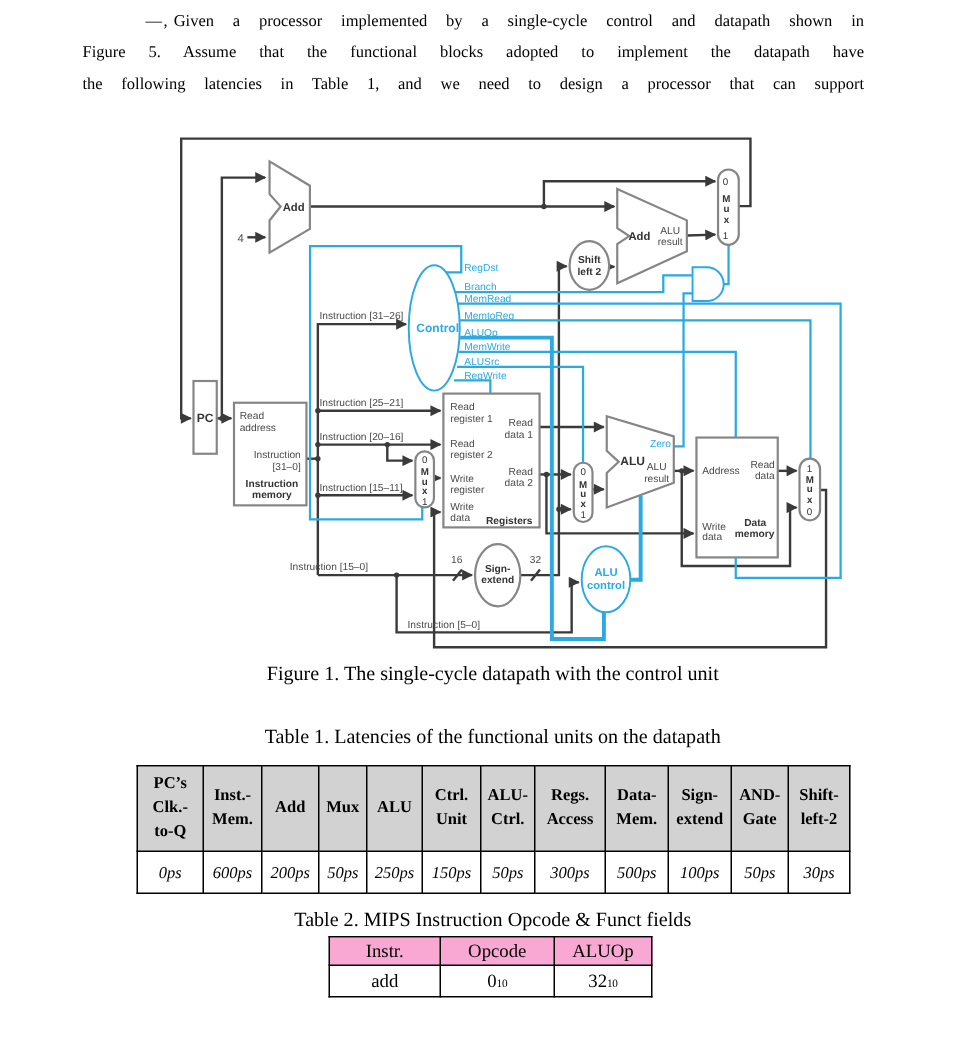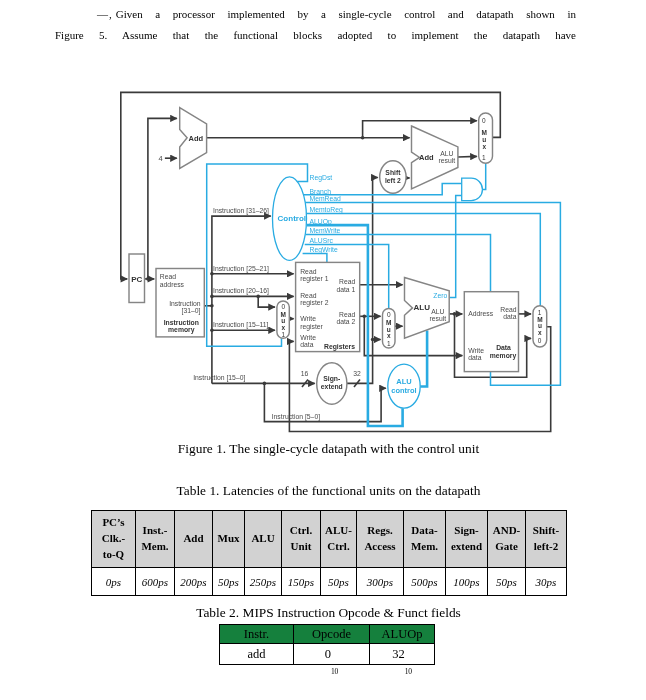--- a/index.html
+++ b/index.html
@@ -7,28 +7,29 @@
 .para{position:absolute;left:55px;top:3.5px;width:521px;font-size:11px;line-height:21.2px;}
 .para .pl{text-align:justify;text-align-last:justify;}
 .para .last{text-align-last:left;}
 .para .ind{display:inline-block;width:42px;}
 .cap{position:absolute;width:646px;left:5.5px;text-align:center;font-size:13.4px;}
 table{border-collapse:collapse;position:absolute;table-layout:fixed;}
 td{border:1px solid #000;text-align:center;vertical-align:middle;padding:0;font-family:"Liberation Serif",serif;}
 .t1 td{font-size:11px;}
 .t1 .hd td{background:#d2d2d2;font-weight:bold;line-height:15.8px;}
 .t2 td{font-size:12.5px;}
-.t2 .hd td{background:#15803d;}
-sub.ten{font-size:7.5px;vertical-align:baseline;position:relative;top:16px;letter-spacing:-0.2px;}
+.t2 .hd td{background:#f9a8d4;}
+sub.ten{font-size:7.5px;vertical-align:baseline;position:relative;top:0;letter-spacing:-0.2px;}
 </style>
 </head>
 <body>
 <div class="para">
 <div class="pl"><span class="ind"></span>—<span style="padding:0 4px 0 1px;">,</span>Given a processor implemented by a single-cycle control and datapath shown in</div>
 <div class="pl">Figure 5. Assume that the functional blocks adopted to implement the datapath have</div>
+<div class="pl">the following latencies in Table 1, and we need to design a processor that can support</div>
 </div>
 
 <svg id="diag" width="646" height="700" viewBox="0 0 646 700" style="position:absolute;left:0;top:0">
 <defs>
 <marker id="ab" viewBox="0 0 10 10" refX="9" refY="5" markerWidth="5" markerHeight="4.6" orient="auto-start-reverse">
         <path d="M0,0 L10,5 L0,10 z" fill="#3a3a3a"></path>
       </marker>
 </defs>
 <g id="wires" fill="none" stroke="#3a3a3a" stroke-width="1.6">
 <path d="M492.5,137.4 L500.3,137.4 L500.3,92.4 L120.8,92.4 L120.8,278.9 L127.2,278.9" marker-end="url(#ab)"></path>

